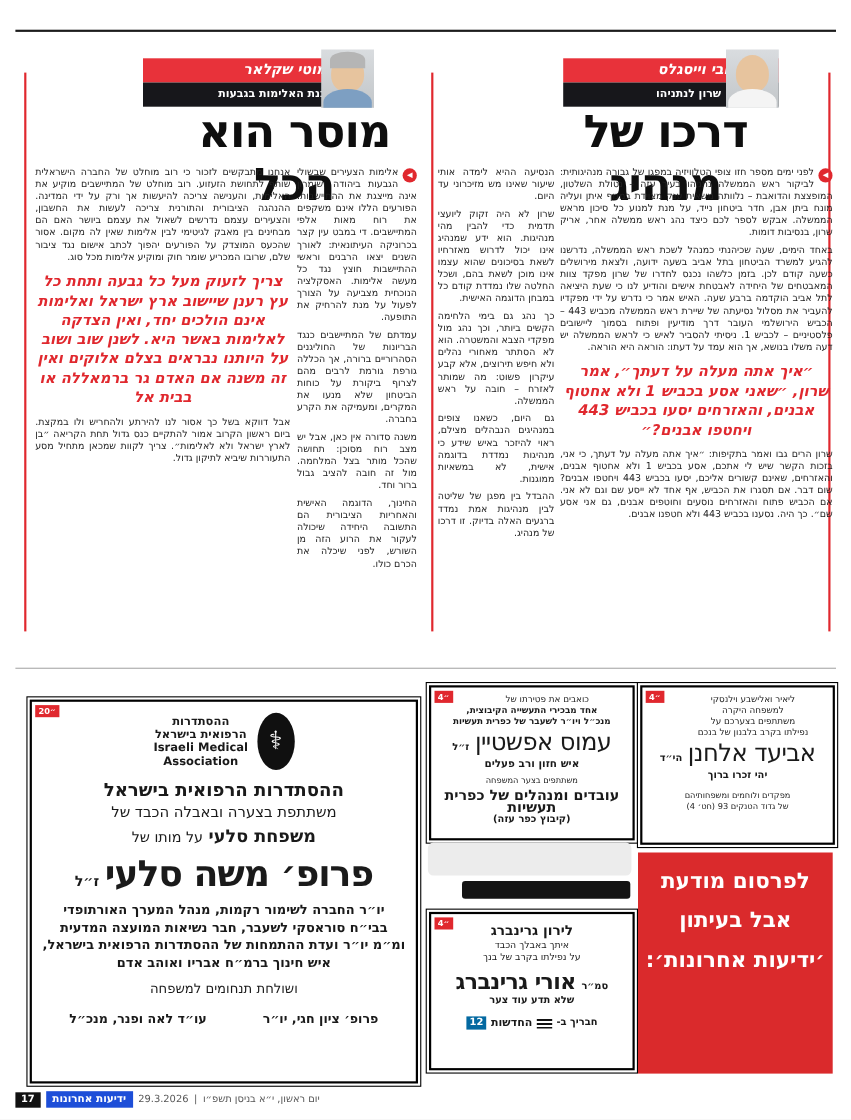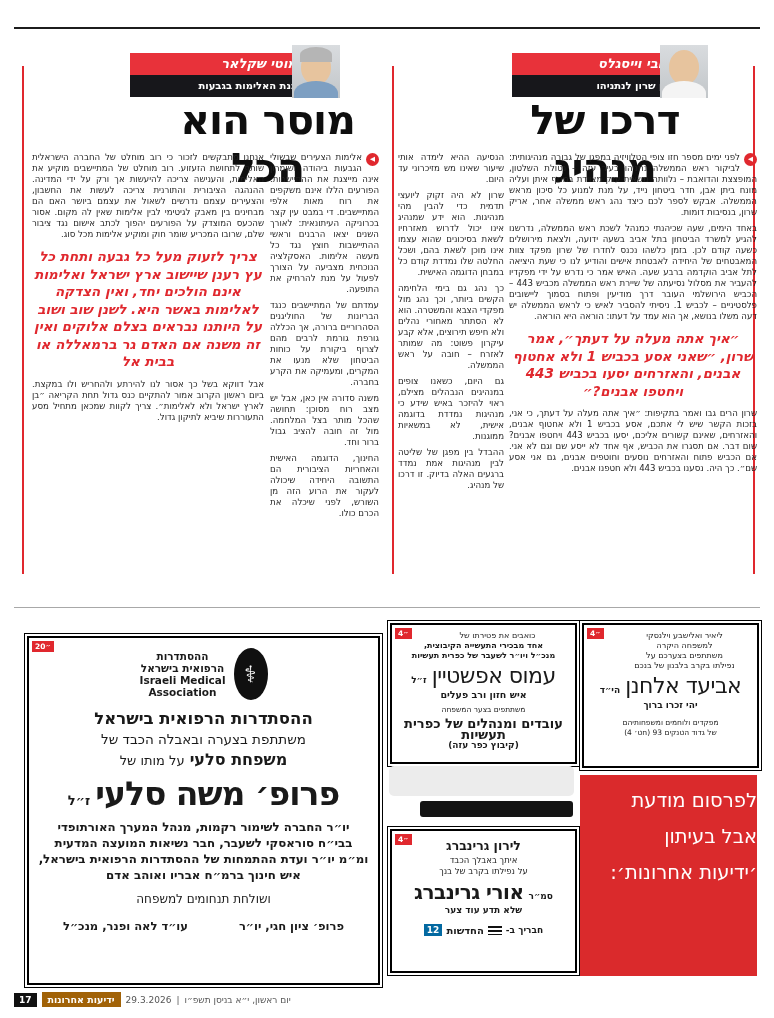--- a/index.html
+++ b/index.html
@@ -50,26 +50,26 @@
   .sigrow{display:flex;justify-content:space-between;padding:0 34px;font-weight:bold;font-size:11.5px;margin-top:13px;}
   .bars{display:inline-block;width:14px;height:9px;
         background:repeating-linear-gradient(to bottom,#111 0 2px,transparent 2px 4px);}
   .n12{display:inline-block;background:#0369a1;color:#fff;font-weight:bold;font-size:9px;padding:1px 3px;}
   .ch12row{display:flex;justify-content:center;align-items:center;gap:4px;margin-top:8px;font-size:9px;font-weight:bold;}
 
   .gray-slot{background:#ececec;border-radius:5px;}
   .black-slot{background:#141414;border-radius:3px;}
 
   .ad-red{background:#da2a2c;color:#fff;text-align:center;padding-top:8px;}
-  .ad-red .adline{font-weight:400;font-size:19.5px;line-height:36px;text-align:right;}
+  .ad-red .adline{font-weight:700;font-size:19.5px;line-height:36px;}
   .ad-red .adphone{font-weight:900;font-size:22px;line-height:40px;direction:ltr;letter-spacing:0.5px;}
 
   .footer{left:14px;top:992px;display:flex;direction:ltr;align-items:center;gap:5px;}
   .pgnum{background:#111;color:#fff;font-weight:bold;font-size:9px;padding:2px 5px;}
-  .brand{background:#a16207;color:#fff;font-weight:bold;font-size:9.5px;padding:2px 6px;}
+  .brand{background:#1d4ed8;color:#fff;font-weight:bold;font-size:9.5px;padding:2px 6px;}
   .fdate{color:#555;font-size:9px;}
 </style>
 </head>
 <body>
 
 <div class="page">
 
   <div class="abs rule-top"></div>
   <div class="abs vrule" style="left:22px"></div>
   <div class="abs vrule" style="left:392px"></div>

